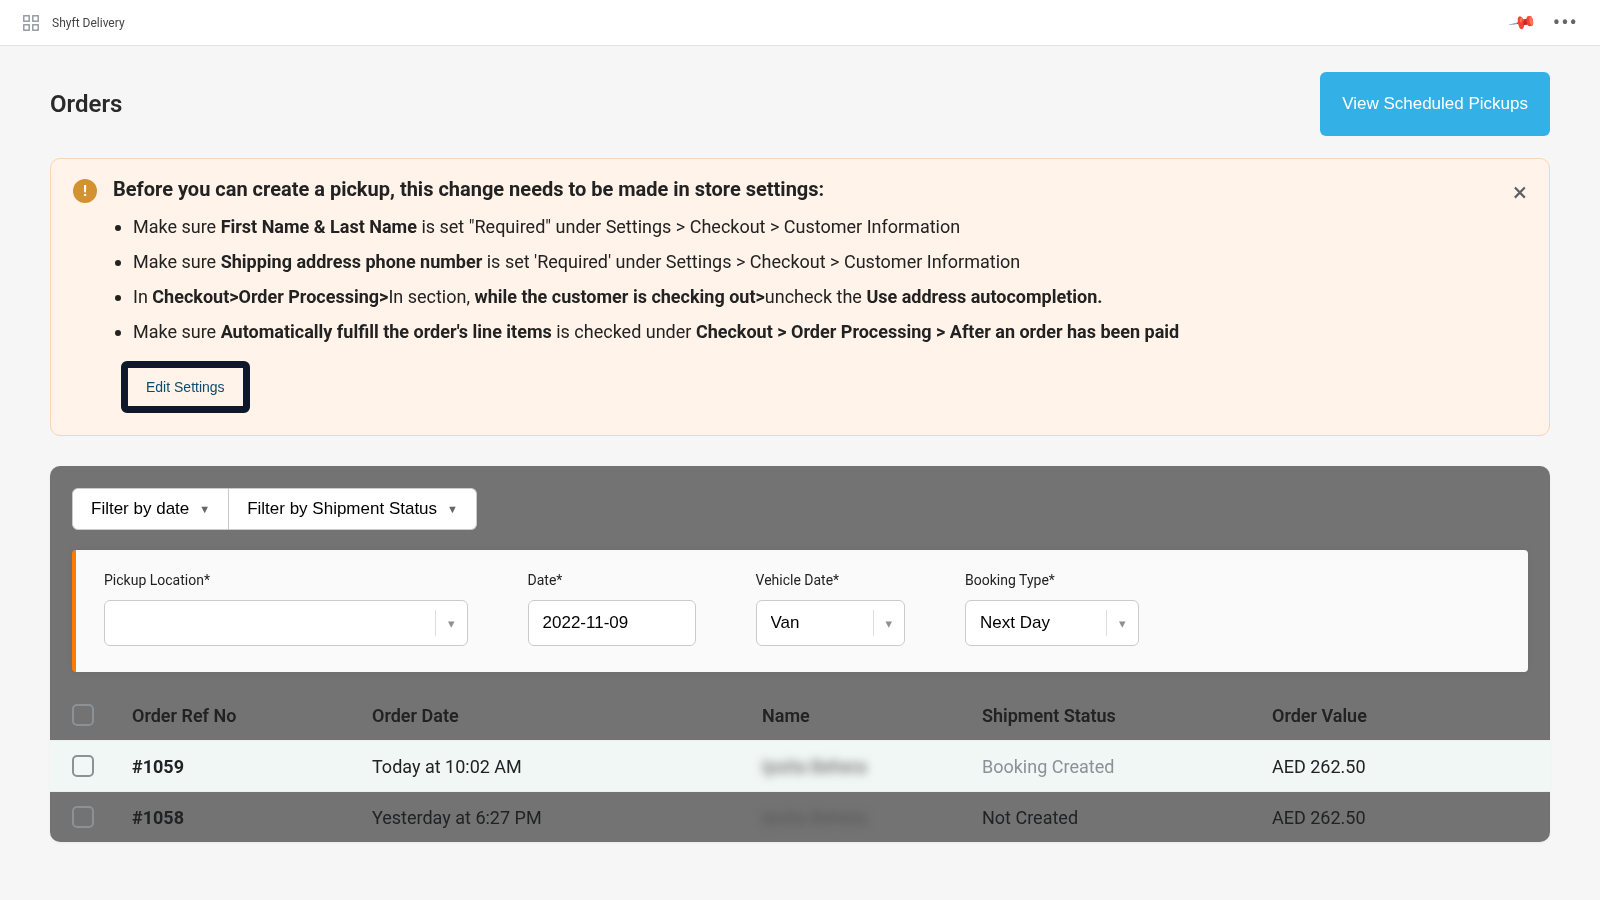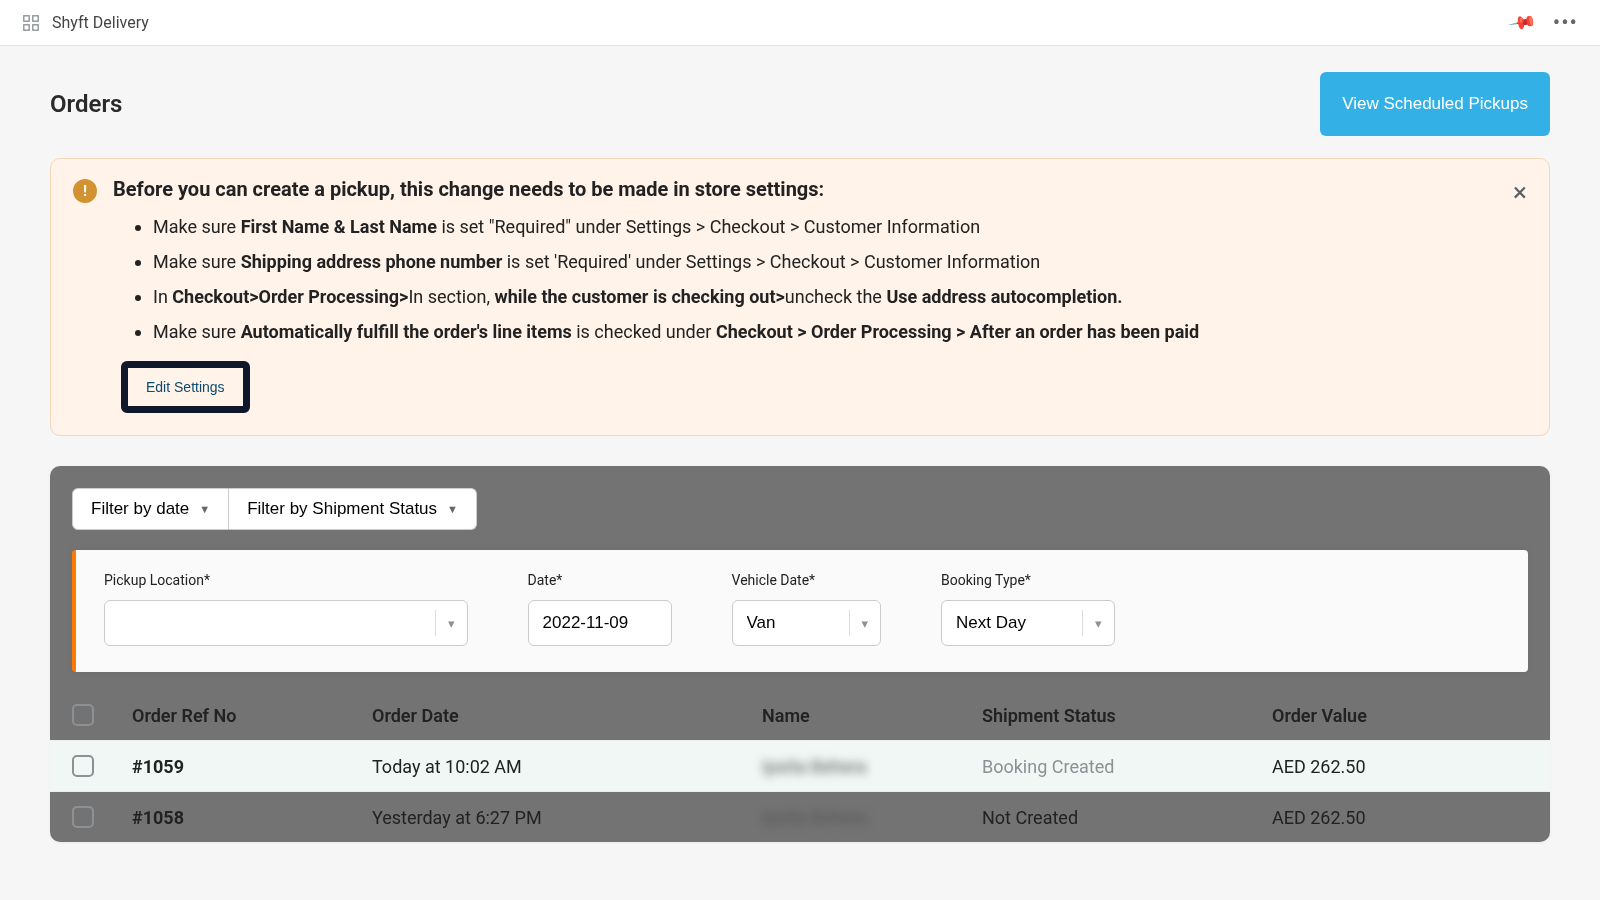--- a/index.html
+++ b/index.html
@@ -1,56 +1,56 @@
 <!DOCTYPE html>
 <html><head>
 <meta charset="utf-8">
 <style>
 * { box-sizing: border-box; margin: 0; padding: 0; }
 body { font-family: -apple-system, BlinkMacSystemFont, "Segoe UI", Roboto, sans-serif; background: #f6f6f7; color: #202223; }
 
 .topbar { display: flex; align-items: center; justify-content: space-between; padding: 10px 22px; background: #fff; border-bottom: 1px solid #e1e3e5; }
 .topbar-left { display: flex; align-items: center; gap: 12px; }
 .topbar-icon { width: 18px; height: 18px; color: #8c9196; }
-.topbar-title { font-size: 16px; color: #444; }
+.topbar-title { font-size: 12px; color: #444; }
 .topbar-right { display: flex; align-items: center; gap: 18px; }
 .pin-icon { color: #e08d00; font-size: 18px; transform: rotate(35deg); }
 .dots { color: #666; font-size: 22px; letter-spacing: 1px; cursor: pointer; }
 
 .page { padding: 26px 50px 40px; }
 .page-header { display: flex; justify-content: space-between; align-items: center; margin-bottom: 22px; }
 .page-title { font-size: 24px; font-weight: 600; color: #2a2a2a; }
 .btn-primary { background: #33b1e6; color: #fff; border: none; padding: 22px 22px; font-size: 17px; border-radius: 6px; cursor: pointer; }
 
 .alert { background: #fff3ea; border: 1px solid #f5d6b7; border-radius: 10px; padding: 18px 22px 22px; position: relative; margin-bottom: 30px; }
 .alert-close { position: absolute; top: 18px; right: 22px; font-size: 26px; color: #5c5f62; cursor: pointer; }
 .alert-head { display: flex; gap: 16px; align-items: flex-start; }
 .alert-iconwrap { width: 24px; height: 24px; border-radius: 50%; background: #d39231; color: #fff; display: flex; align-items: center; justify-content: center; font-weight: 700; font-size: 15px; flex-shrink: 0; margin-top: 2px; }
 .alert-title { font-size: 20px; font-weight: 700; color: #222; }
-.alert ul { list-style: disc; margin: 10px 0 0 80px; }
+.alert ul { list-style: disc; margin: 10px 0 0 60px; }
 .alert li { font-size: 18px; line-height: 1.5; margin-bottom: 8px; color: #222; }
 .alert li b { font-weight: 700; }
 .alert-actions { margin-left: 48px; margin-top: 16px; }
 .btn-outline { background: #fff3ea; border: 7px solid #0f172a; color: #0c4a6e; padding: 11px 18px; font-size: 14px; border-radius: 6px; cursor: pointer; }
 
 .card { background: #737373; border-radius: 10px; box-shadow: 0 1px 3px rgba(0,0,0,0.05); padding: 22px 0 0; }
 .filters { display: flex; gap: 0; padding: 0 22px 20px; }
 .filter-btn { display: flex; align-items: center; gap: 10px; padding: 10px 18px; font-size: 17px; border: 1px solid #c9cccf; background: #fff; cursor: pointer; }
 .filter-btn:first-child { border-radius: 6px 0 0 6px; }
 .filter-btn:last-child { border-radius: 0 6px 6px 0; border-left: none; }
 .caret { font-size: 11px; color: #666; }
 
 .formrow { border-left: 4px solid #ff7a00; background: #fafafa; box-shadow: 0 0 6px rgba(0,0,0,0.06); margin: 0 22px 24px; padding: 22px 28px 26px; display: flex; gap: 60px; border-radius: 4px; }
 .field label { display: block; font-size: 14px; color: #222; margin-bottom: 12px; }
 .select { display: flex; align-items: center; border: 1px solid #c9cccf; border-radius: 6px; background: #fff; height: 46px; }
 .select input { border: none; outline: none; padding: 0 14px; font-size: 17px; height: 100%; background: transparent; }
 .select .sep { width: 1px; background: #ddd; height: 26px; }
 .select .chev { padding: 0 12px; color: #8c9196; font-size: 13px; cursor: pointer; }
 .field-pickup .select input { width: 330px; }
-.field-date .select input { width: 142px; }
+.field-date .select input { width: 166px; }
 .field-date .select { border-radius: 6px; }
 .field-vehicle .select input { width: 116px; }
 .field-booking .select input { width: 140px; }
 
 .table { width: 100%; }
 .tr { display: grid; grid-template-columns: 60px 240px 390px 220px 290px 1fr; align-items: center; padding: 14px 22px; font-size: 18px; }
 .th { font-weight: 600; color: #222; }
 .tr.head { border-bottom: none; padding-top: 8px; padding-bottom: 14px; }
 .tr.row { border-top: 1px solid #eee; }
 .tr.row.hl { background: #f0f7f4; }

